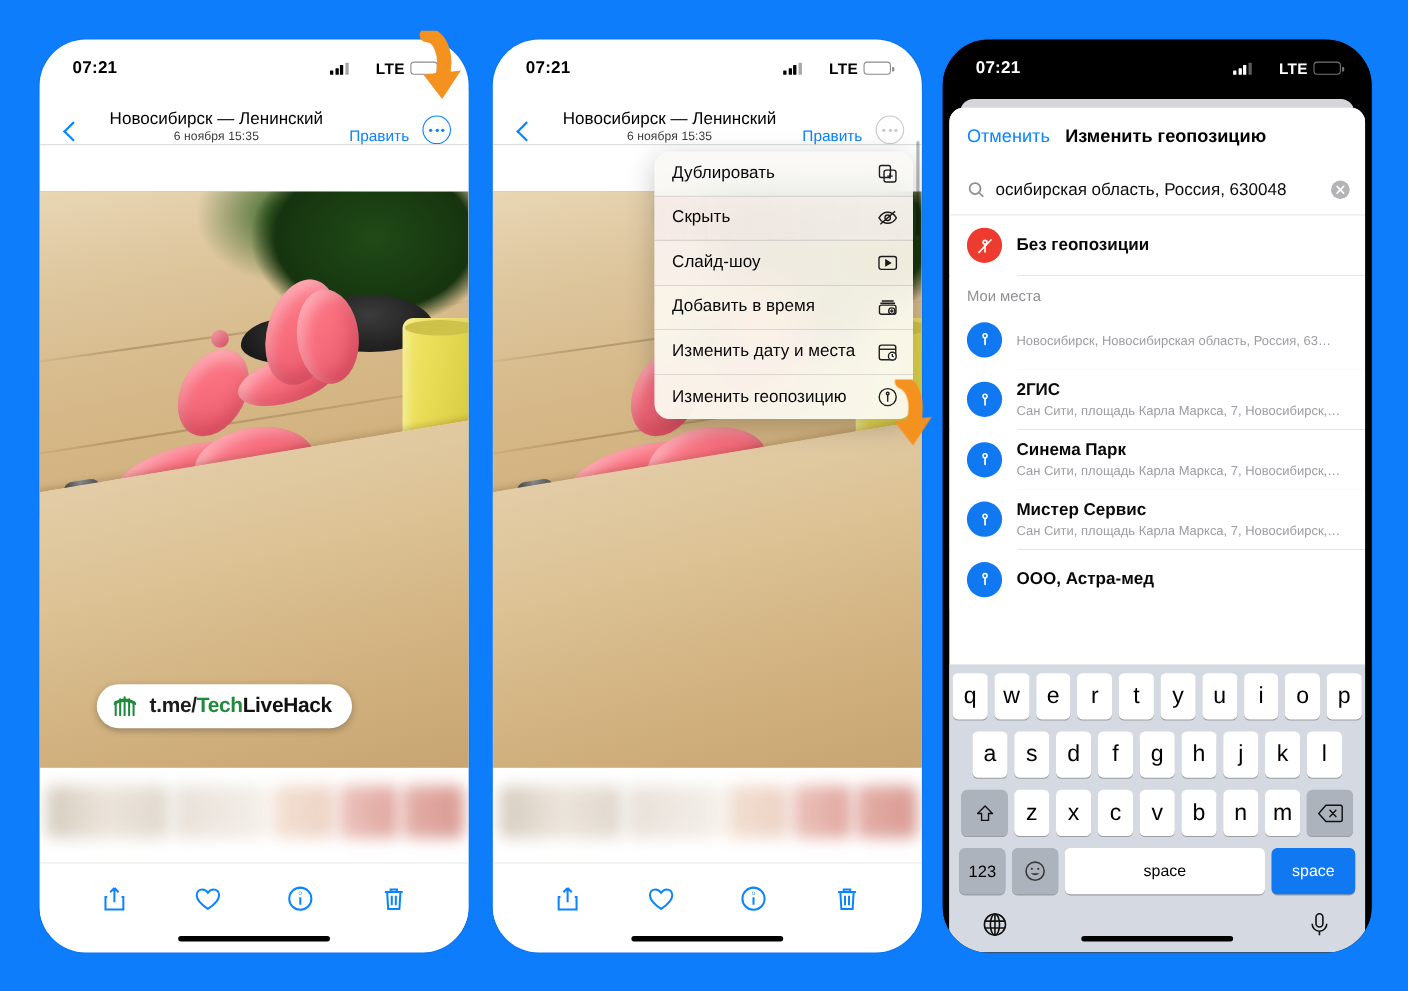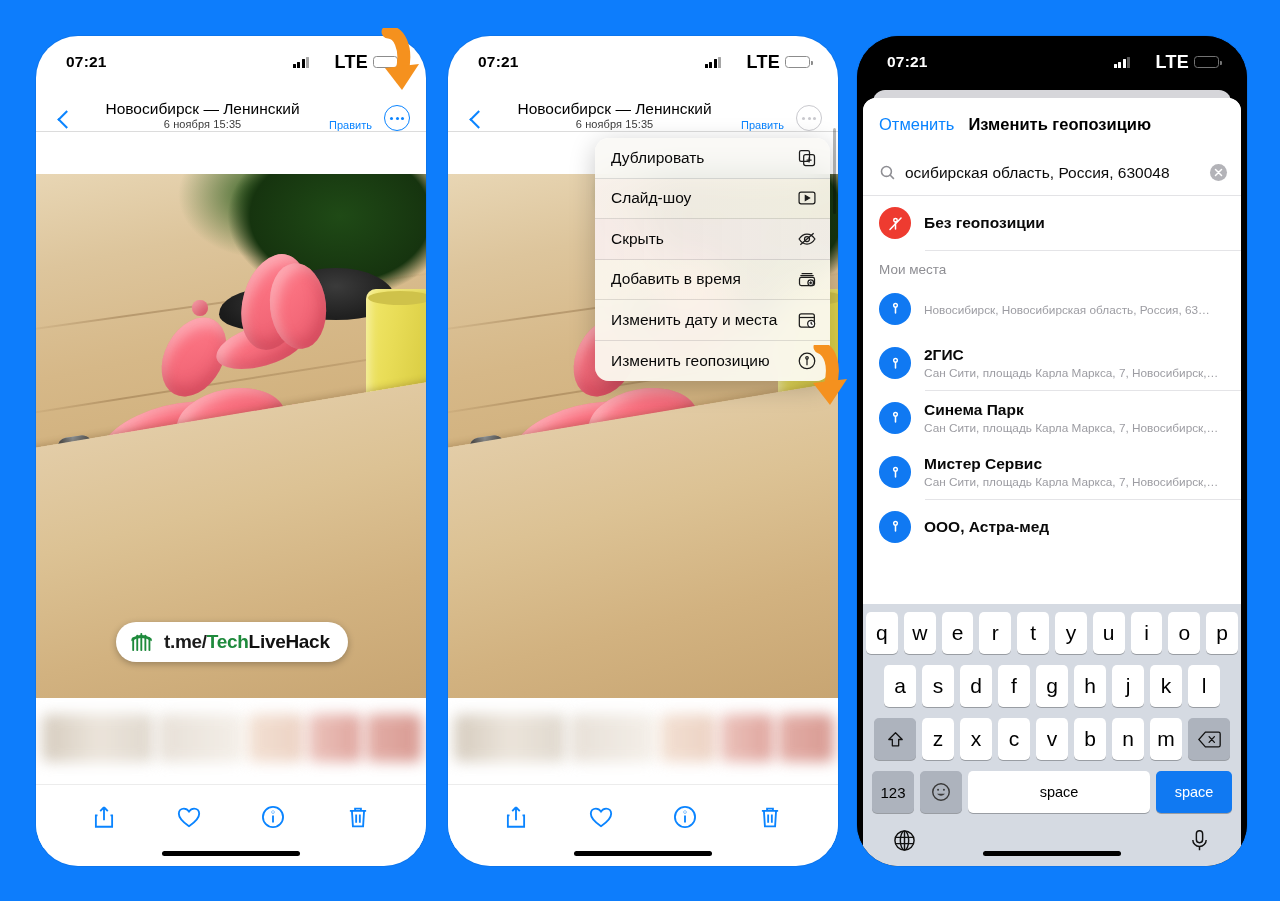--- a/index.html
+++ b/index.html
@@ -35,21 +35,21 @@
     letter-spacing: .2px;
   }
   .statusbar.dark { color: #fff; }
   .sb-right { display: flex; align-items: center; gap: 5px; }
   .bars { display: flex; align-items: flex-end; gap: 1.5px; height: 11px; }
   .bars i { display:block; width: 3px; background: currentColor; border-radius: .5px; }
   .bars i:nth-child(1){height:4px}
   .bars i:nth-child(2){height:6px}
   .bars i:nth-child(3){height:8.5px}
   .bars i:nth-child(4){height:11px; opacity:.35}
-  .lte { font-size: 18px; font-weight: bold; letter-spacing: .3px; margin-left: 20px; }
+  .lte { font-size: 14px; font-weight: bold; letter-spacing: .3px; margin-left: 20px; }
   .batt {
     width: 25px; height: 12px; border: 1.5px solid currentColor;
     border-radius: 3.5px; position: relative; opacity: .45;
   }
   .batt::after {
     content:''; position:absolute; right:-4px; top:3.5px;
     width:2px; height:4px; background: currentColor; border-radius:0 1px 1px 0;
   }
 
   
@@ -64,21 +64,21 @@
     position: relative;
   }
   .back-chev::before{
     content:''; position:absolute; left:6px; top:4px;
     width:11px; height:11px; border-left:2.6px solid #0a84ff; border-bottom:2.6px solid #0a84ff;
     transform: rotate(45deg);
   }
   .nav-title-wrap { flex: 1; text-align: center; line-height: 1.05; }
   .nav-title { font-size: 15.5px; color: #000; font-weight: 400; white-space: nowrap;}
   .nav-sub { font-size: 11px; color: #3a3a3a; margin-top: 2px; letter-spacing:.1px;}
-  .nav-edit { font-size: 11px; color: #0a84ff; margin-right: 12px; white-space: nowrap; }
+  .nav-edit { font-size: 14px; color: #0a84ff; margin-right: 12px; white-space: nowrap; }
   .more-btn {
     width: 26px; height: 26px; border-radius: 50%;
     border: 1.6px solid #0a84ff;
     display: flex; align-items: center; justify-content: center; gap: 2.5px;
     flex: 0 0 auto;
   }
   .more-btn i { width: 3px; height: 3px; border-radius: 50%; background: #0a84ff; display:block;}
   .more-btn.dim { border-color: #c9c9ce; }
   .more-btn.dim i { background: #c9c9ce; }
 
@@ -155,21 +155,21 @@
   .b-ear   { left:46%; top:29%; width:92px;  height:40px; transform: rotate(-16deg); }
   .b-tail  { left:53%; top:15%; width:62px;  height:98px; transform: rotate(16deg); }
   .b-tail2 { left:60%; top:17%; width:56px;  height:86px; transform: rotate(-6deg); }
   .b-leg   { left:30%; top:57%; width:40px;  height:72px; transform: rotate(6deg); }
   .b-leg2  { left:44%; top:58%; width:36px;  height:66px; transform: rotate(-4deg); }
   .b-nub   { left:40%; top:24%; width:16px;  height:16px; }
   .b-nub2  { left:64%; top:44%; width:22px;  height:18px; transform: rotate(30deg);}
 
   
   .watermark {
-    position: absolute; left: 80px; bottom: 36px;
+    position: absolute; left: 52px; bottom: 36px;
     display: flex; align-items: center; gap: 9px;
     background: #fff; border-radius: 22px;
     padding: 7px 18px 7px 13px;
     box-shadow: 0 2px 7px rgba(0,0,0,.28);
   }
   .wm-logo { width: 26px; height: 26px; flex:0 0 auto; }
   .wm-text { font-size: 19px; font-weight: bold; color: #1c1c1c; letter-spacing: -.3px; white-space: nowrap;}
   .wm-text .g { color: #1e8a3c; }
   .wm-text .lt { color: #111; }
 
@@ -493,33 +493,33 @@
 
       <div class="ctxmenu">
         <div class="ctx-item">
           <span class="lbl">Дублировать</span>
           <svg class="cico" viewBox="0 0 24 24" fill="none" stroke="#111" stroke-width="1.5">
             <rect x="3" y="3" width="12" height="13" rx="2"></rect>
               <rect x="8" y="8" width="13" height="13" rx="2.4"></rect>
               <path d="M14.5 11.5 v6 M11.5 14.5 h6"></path>
           </svg>
         </div>
-        <div class="ctx-item" style="background:linear-gradient(90deg,rgba(250,236,231,.5),rgba(251,243,222,.5))">
-          <span class="lbl">Слайд-шоу</span>
-          <svg class="cico" viewBox="0 0 24 24" fill="none" stroke="#111" stroke-width="1.5">
-            <rect x="2.5" y="5" width="19" height="14" rx="2.4"></rect>
-              <path d="M10 9 L15 12 L10 15 Z" fill="#111"></path>
-          </svg>
-        </div>
         <div class="ctx-item" style="background:linear-gradient(90deg,rgba(247,228,226,.55),rgba(252,242,236,.5))">
           <span class="lbl">Скрыть</span>
           <svg class="cico" viewBox="0 0 24 24" fill="none" stroke="#111" stroke-width="1.5">
             <path d="M2.5 12 C5 8 8.4 6 12 6 C15.6 6 19 8 21.5 12 C19 16 15.6 18 12 18 C8.4 18 5 16 2.5 12 Z"></path>
             <circle cx="12" cy="12" r="3"></circle>
               <path d="M4 19 L20 5"></path>
+          </svg>
+        </div>
+        <div class="ctx-item" style="background:linear-gradient(90deg,rgba(250,236,231,.5),rgba(251,243,222,.5))">
+          <span class="lbl">Слайд-шоу</span>
+          <svg class="cico" viewBox="0 0 24 24" fill="none" stroke="#111" stroke-width="1.5">
+            <rect x="2.5" y="5" width="19" height="14" rx="2.4"></rect>
+              <path d="M10 9 L15 12 L10 15 Z" fill="#111"></path>
           </svg>
         </div>
         <div class="ctx-item" style="background:linear-gradient(90deg,rgba(251,243,229,.5),rgba(252,247,228,.5))">
           <span class="lbl">Добавить в время</span>
           <svg class="cico" viewBox="0 0 24 24" fill="none" stroke="#111" stroke-width="1.5">
             <path d="M4 8 h16 M5.5 5.5 h13"></path>
               <rect x="3" y="10" width="18" height="10" rx="2.2"></rect>
             <circle cx="16.5" cy="16.5" r="3.4" fill="#fff"></circle>
               <path d="M16.5 14.6 v3.8 M14.6 16.5 h3.8"></path>
           </svg>

